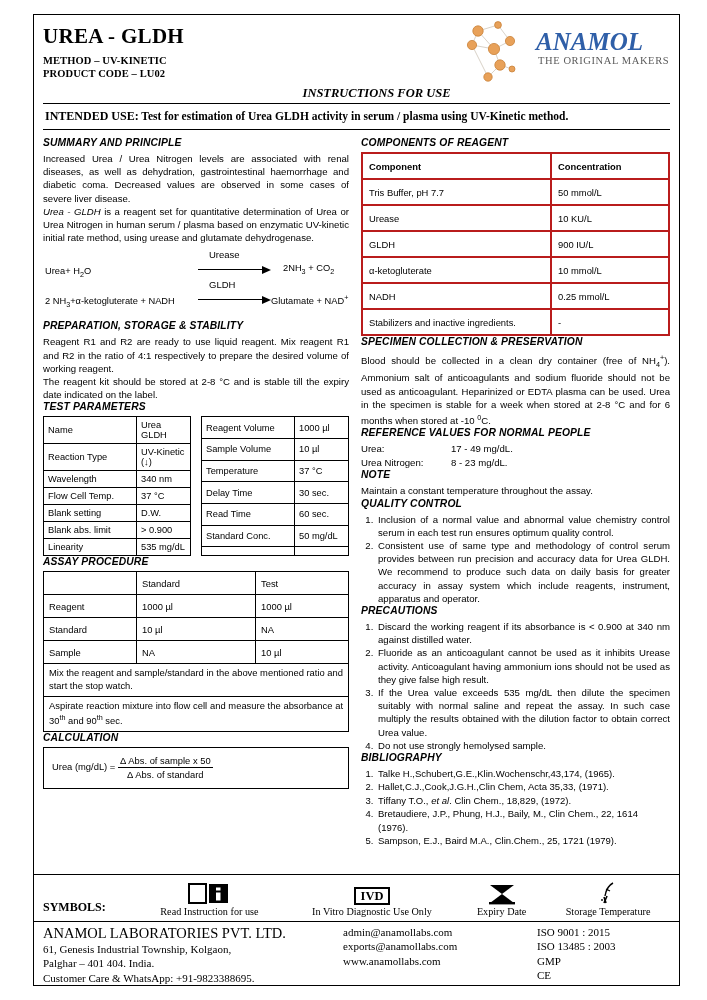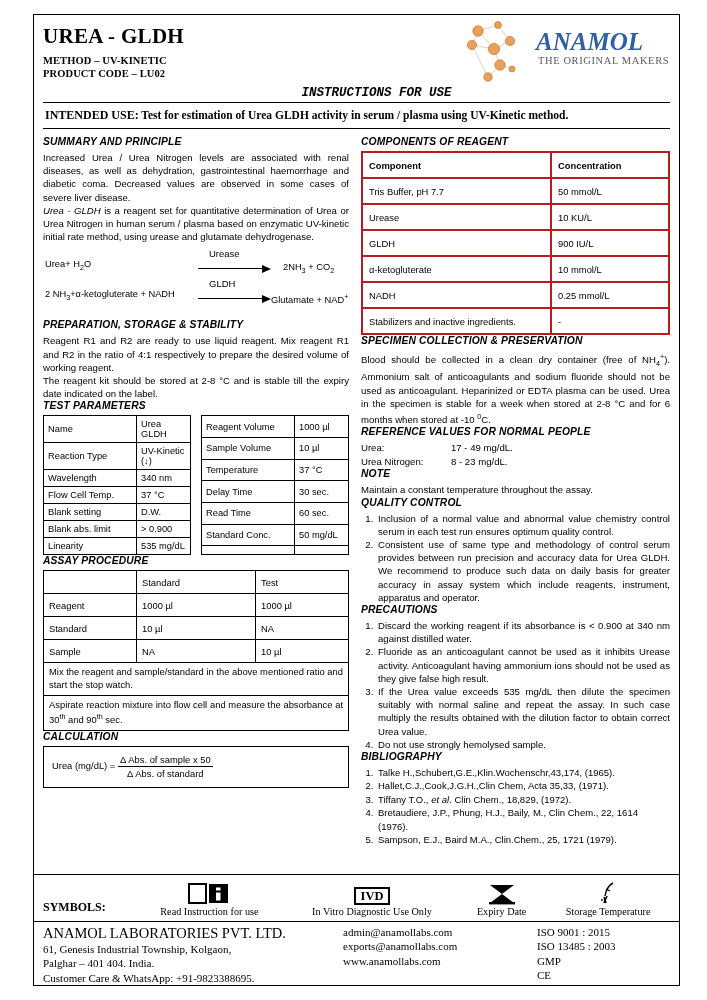--- a/index.html
+++ b/index.html
@@ -18,21 +18,21 @@
   .hdr{position:relative;padding-top:6px;}
   .title{
     font-family:"Liberation Serif",serif;font-weight:bold;font-size:21px;
     letter-spacing:.3px;margin:3px 0 5px 0;
   }
   .meth{
     font-family:"Liberation Serif",serif;font-weight:bold;font-size:10.5px;
     line-height:13px;letter-spacing:.1px;
   }
   .ifu{
-    font-family:Liberation Mono, monospace;font-style:italic;font-weight:bold;
+    font-family:Liberation Serif, serif;font-style:italic;font-weight:bold;
     font-size:12.5px;text-align:center;margin:6px 0 0 0;padding-left:40px;
   }
   .rule{border-bottom:1.6px solid #000;margin:2px 0 0 0;}
   .rule2{border-bottom:1.6px solid #000;margin:0;}
   .intended{
     font-family:"Liberation Serif",serif;font-size:11.5px;font-weight:bold;
     padding:5px 0 5px 2px;
   }
   .intended b{font-size:12px;}
 
@@ -52,21 +52,21 @@
   .sp{margin-top:11px;}
   p.body{
     font-size:9.6px;line-height:13.2px;margin:0 0 0 0;text-align:justify;
   }
   p.body.nj{text-align:left;}
   .ital{font-style:italic;}
 
   
   .rxn{margin:10px 0 4px 0;font-size:9.3px;position:relative;height:62px;}
   .rxn .row{position:absolute;left:0;right:0;height:26px;}
-  .rxn .lhs{position:absolute;left:2px;top:6px;white-space:nowrap;}
+  .rxn .lhs{position:absolute;left:2px;top:12px;white-space:nowrap;}
   .rxn .enz{position:absolute;top:-5px;font-size:9.5px;}
   .rxn .arrow{position:absolute;top:12px;width:76px;height:8px;}
   .rxn .arrow .ln{position:absolute;left:0;top:3px;width:66px;border-top:1.3px solid #000;}
   .rxn .arrow .hd{
     position:absolute;left:64px;top:0px;width:0;height:0;
     border-left:9px solid #000;border-top:4px solid transparent;border-bottom:4px solid transparent;
   }
   .rxn .rhs{position:absolute;top:9px;white-space:nowrap;}
 
   

